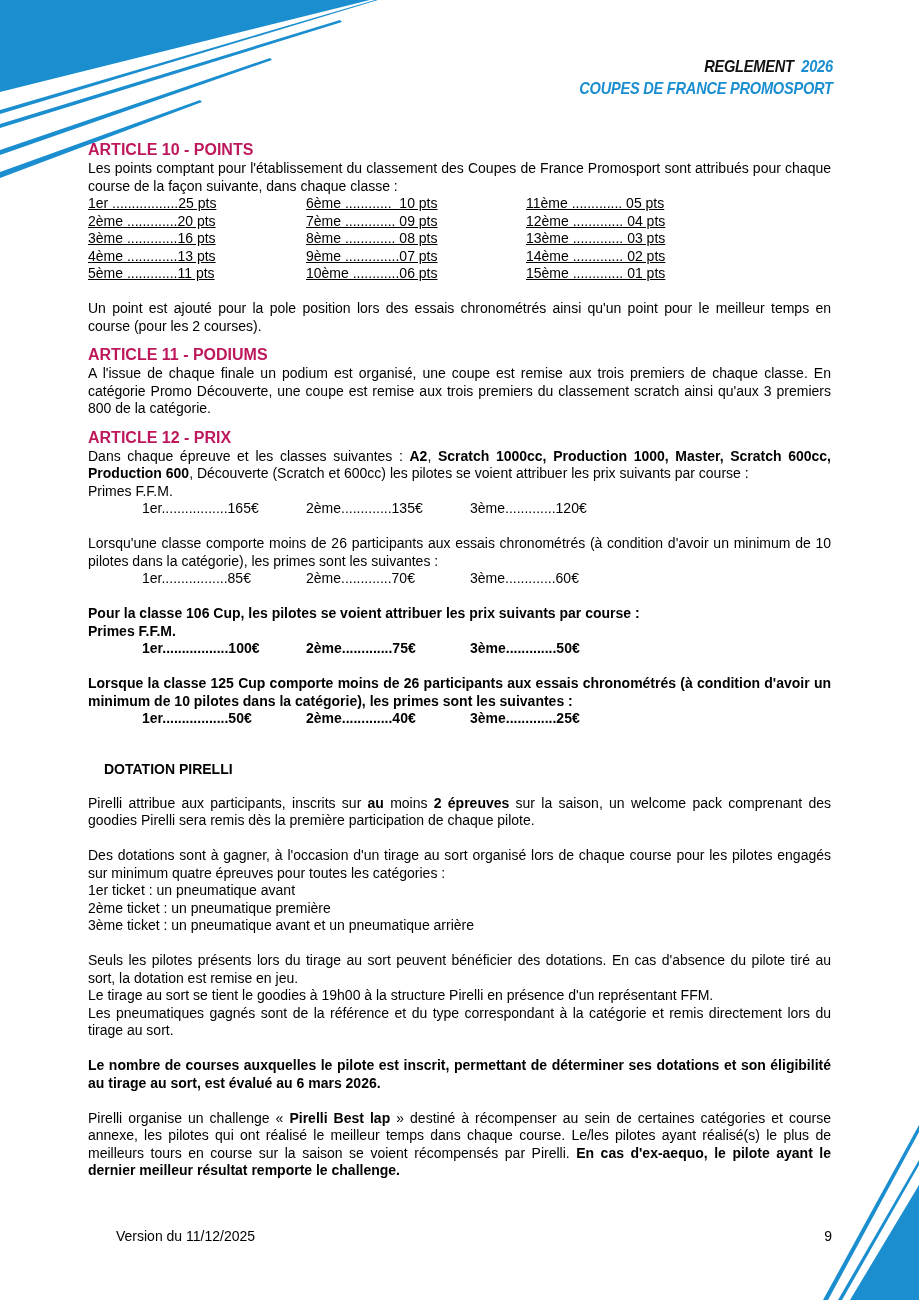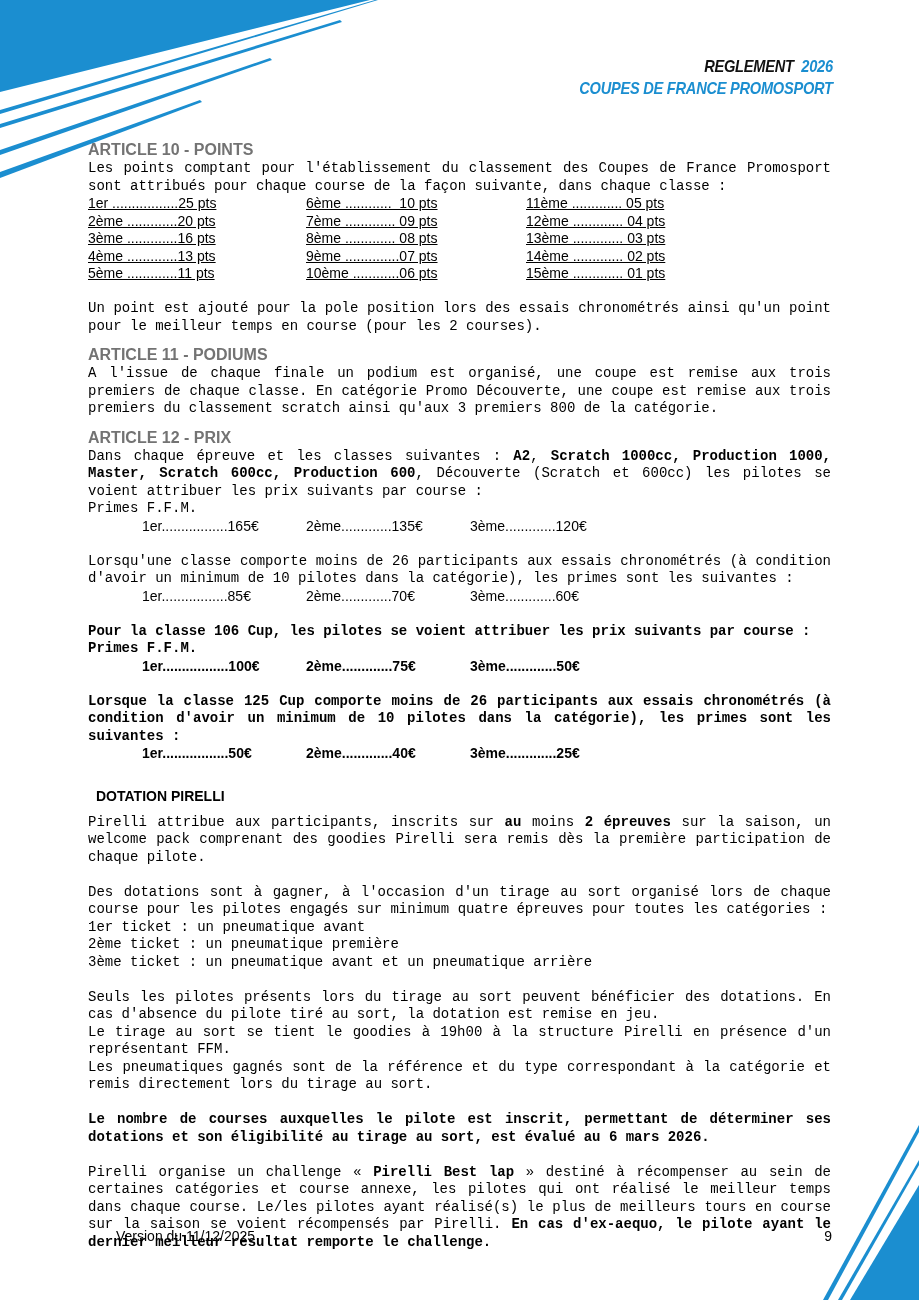--- a/index.html
+++ b/index.html
@@ -8,32 +8,32 @@
     background: #ffffff; color: #000000;
     font-family: "Liberation Sans", sans-serif; font-size: 14px;
   }
   .deco { position: absolute; left: 0; top: 0; width: 919px; height: 1300px; pointer-events: none; }
   .header-brand { position: absolute; right: 86px; top: 56px; text-align: right;
     font-family: "Liberation Sans", sans-serif; font-weight: bold; font-style: italic;
     font-size: 17px; line-height: 22px; letter-spacing: -0.3px; transform: scaleX(0.86); transform-origin: right; }
   .header-brand .dark { color: #111111; }
   .header-brand .blue { color: #1b8ed0; }
   .content { position: absolute; left: 88px; top: 140px; width: 743px; line-height: 17.5px; }
-  h2 { color: #737373; font-size: 16px; font-weight: bold; margin: 0; line-height: 20px; }
-  p { margin: 0; text-align: justify; font-family: Liberation Mono, monospace; }
+  h2 { color: #be185d; font-size: 16px; font-weight: bold; margin: 0; line-height: 20px; }
+  p { margin: 0; text-align: justify; }
   .gap { height: 17.5px; }
   .gap-s { height: 10px; }
   .pts { display: grid; grid-template-columns: 218px 220px 200px; }
   .pts span { white-space: pre; text-decoration: underline; }
   .prize { display: flex; padding-left: 54px; }
   .prize span { white-space: pre; }
   .prize span:nth-child(1) { width: 164px; }
   .prize span:nth-child(2) { width: 164px; }
   .bold { font-weight: bold; }
-  h3 { font-size: 14px; font-weight: bold; margin: 8px; }
+  h3 { font-size: 14px; font-weight: bold; margin: 16px; }
   .footer { position: absolute; top: 1228px; left: 116px; width: 716px; display: flex; justify-content: space-between; }
 </style>
 </head>
 <body>
 
 <svg class="deco" viewBox="0 0 919 1300">
   <polygon points="0,0 370,0 0,92" fill="#1b8ed0"></polygon>
   <polygon points="0,110 375,0 378,0 0,114" fill="#1b8ed0"></polygon>
   <polygon points="0,124 340,20 342,22 0,128" fill="#1b8ed0"></polygon>
   <polygon points="0,150 270,58 272,60 0,155" fill="#1b8ed0"></polygon>

